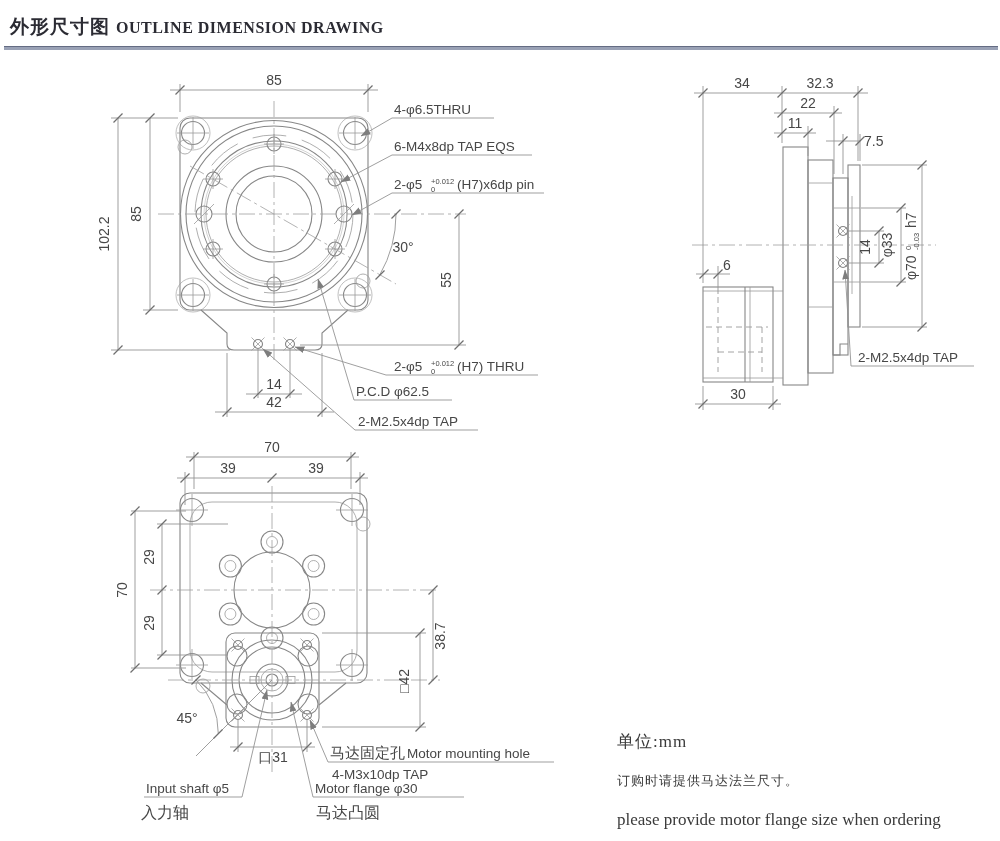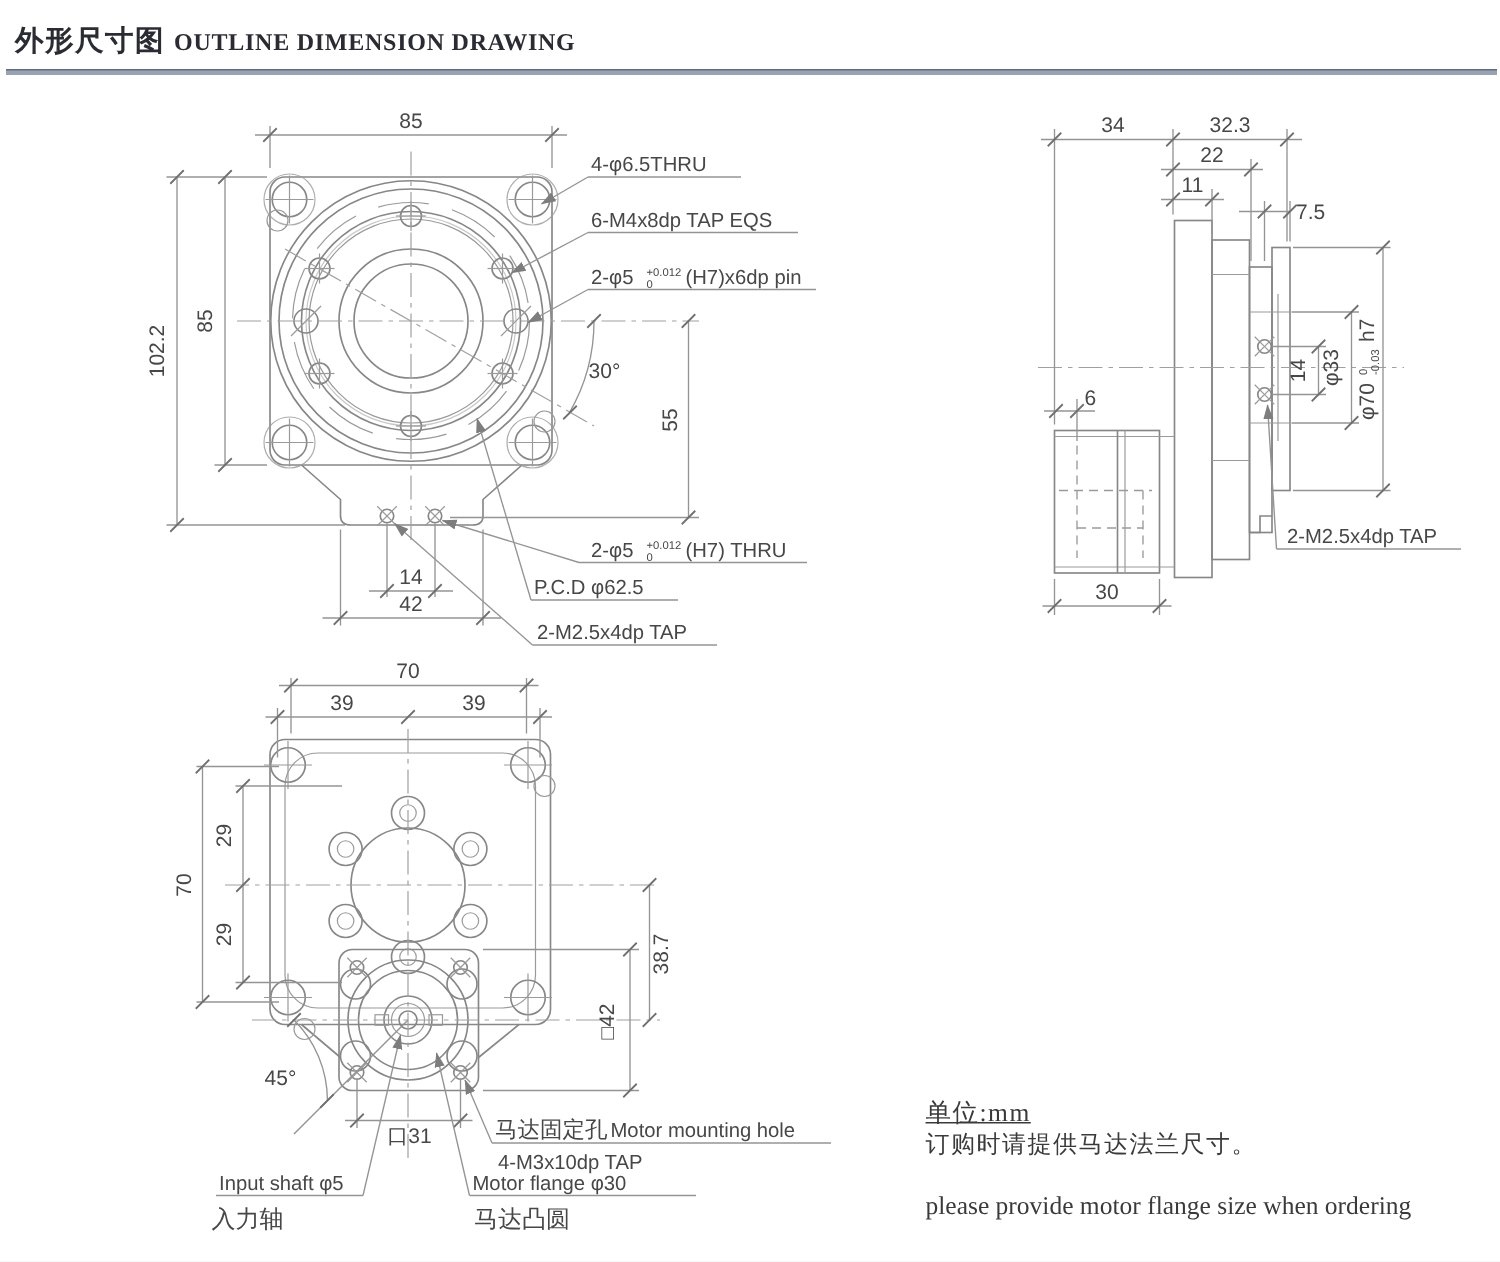--- a/index.html
+++ b/index.html
@@ -6,22 +6,22 @@
   .page{position:relative;width:1000px;height:841px;background:#ffffff;overflow:hidden;
         font-family:"Liberation Sans",sans-serif;}
   .titlebar{position:absolute;left:10px;top:14px;white-space:nowrap;color:#2b2b33;
             font-family:"Liberation Serif",serif;}
   .title-zh{font-size:19px;font-weight:bold;letter-spacing:1px;}
   .title-en{font-size:16px;font-weight:bold;letter-spacing:.5px;margin-left:6px;}
   .rule{position:absolute;left:4px;right:2px;top:46px;height:3px;background:#99a1b5;
         border-top:1px solid #646c83;}
   .notes{position:absolute;left:617px;top:730px;color:#3a3a3a;
          font-family:"Liberation Serif",serif;}
-  .notes .unit{font-size:17px;letter-spacing:1px;text-decoration:underline;}
-  .notes .zh{font-size:16px;letter-spacing:1px;}
+  .notes .unit{font-size:17px;letter-spacing:1px;}
+  .notes .zh{font-size:13px;margin-top:19px;letter-spacing:1px;}
   .notes .en{font-size:17px;margin-top:20px;}
   svg{position:absolute;left:0;top:0;}
   .ol{fill:none;stroke:#878787;stroke-width:1.1;}
   .thin{fill:none;stroke:#9a9a9a;stroke-width:.8;}
   .cl{fill:none;stroke:#a0a0a0;stroke-width:.8;stroke-dasharray:16 4 3 4;}
   .hid{fill:none;stroke:#9a9a9a;stroke-width:.9;stroke-dasharray:6 4;}
   .dim{fill:none;stroke:#949494;stroke-width:.9;}
   .tick{stroke:#6f6f6f;stroke-width:1.2;}
   svg text{fill:#474747;font-family:"Liberation Sans",sans-serif;}
   .dimtxt{font-size:14px;}

